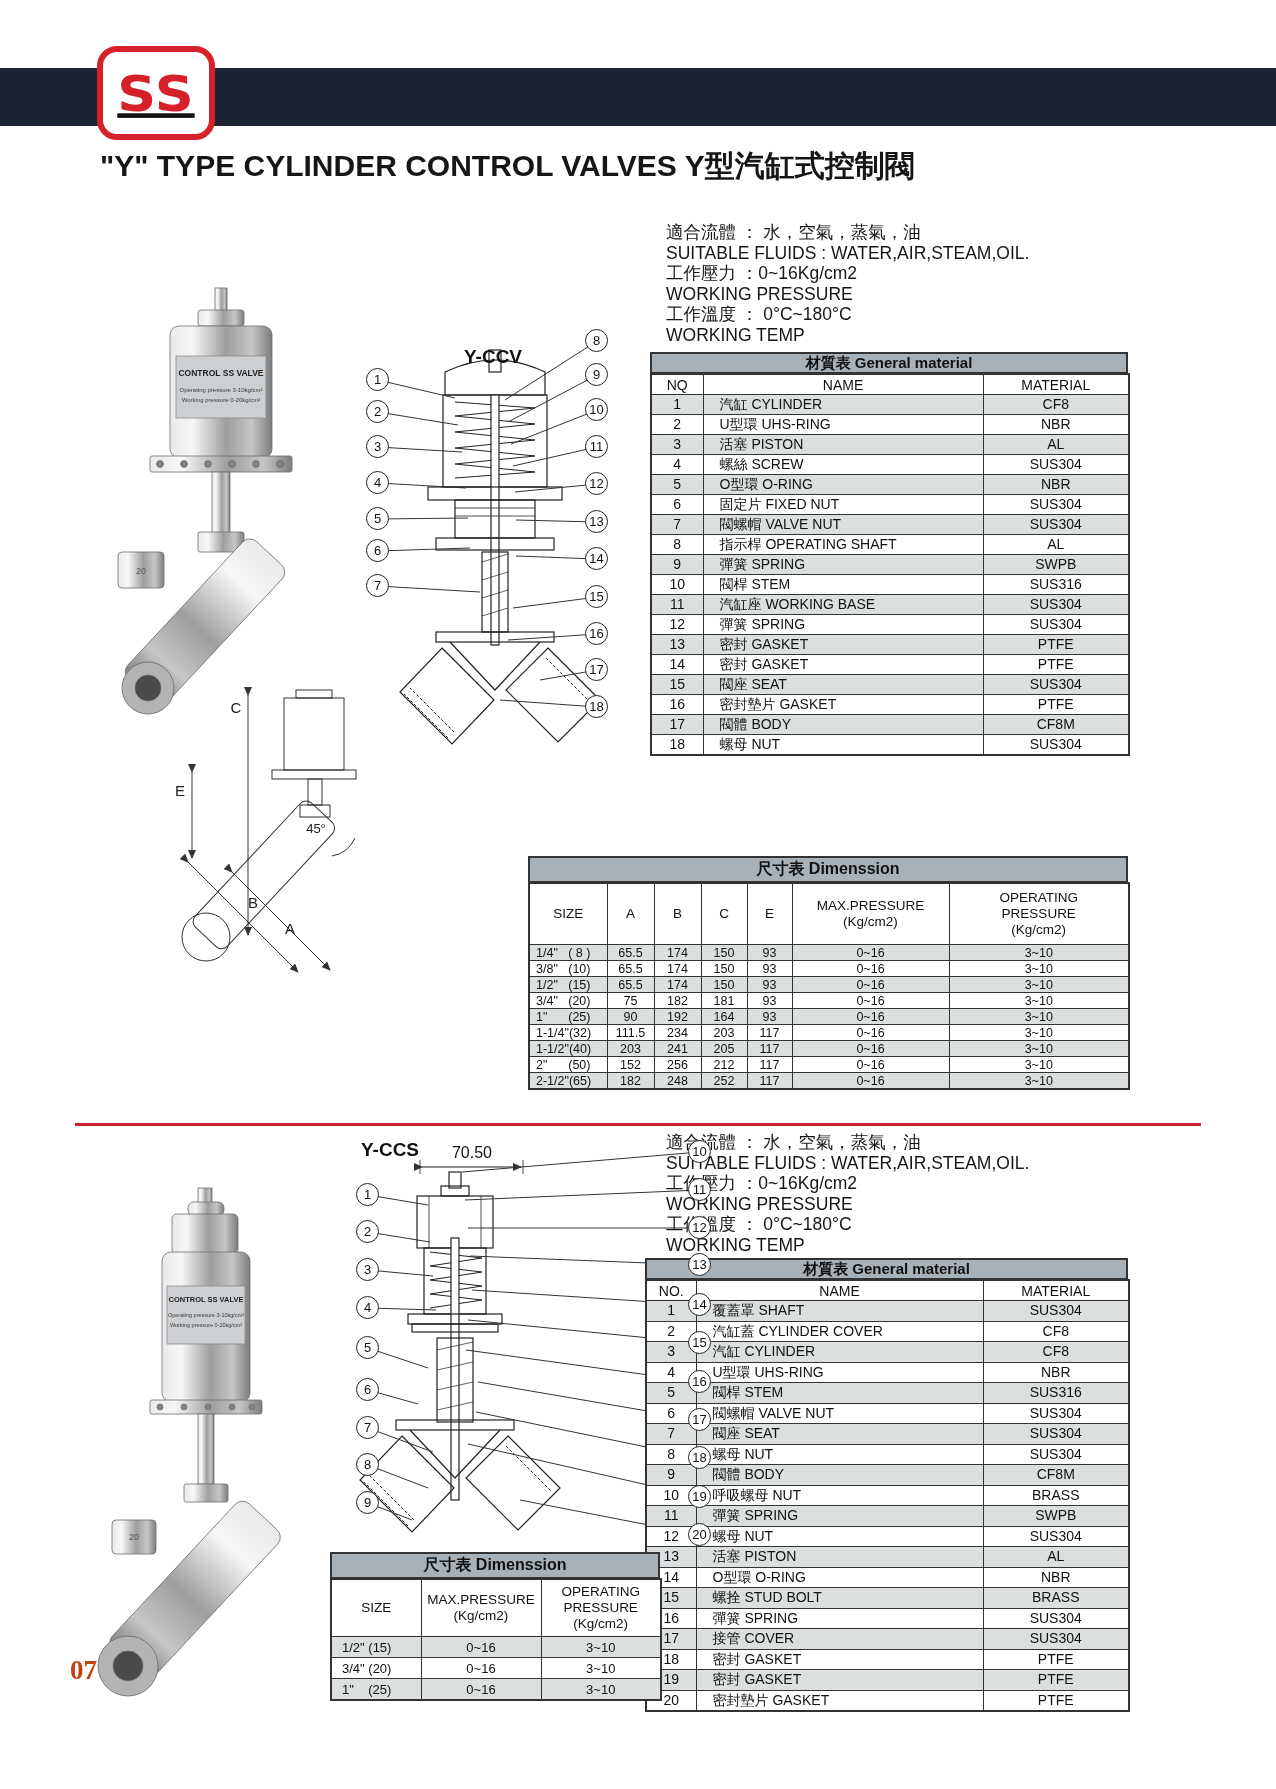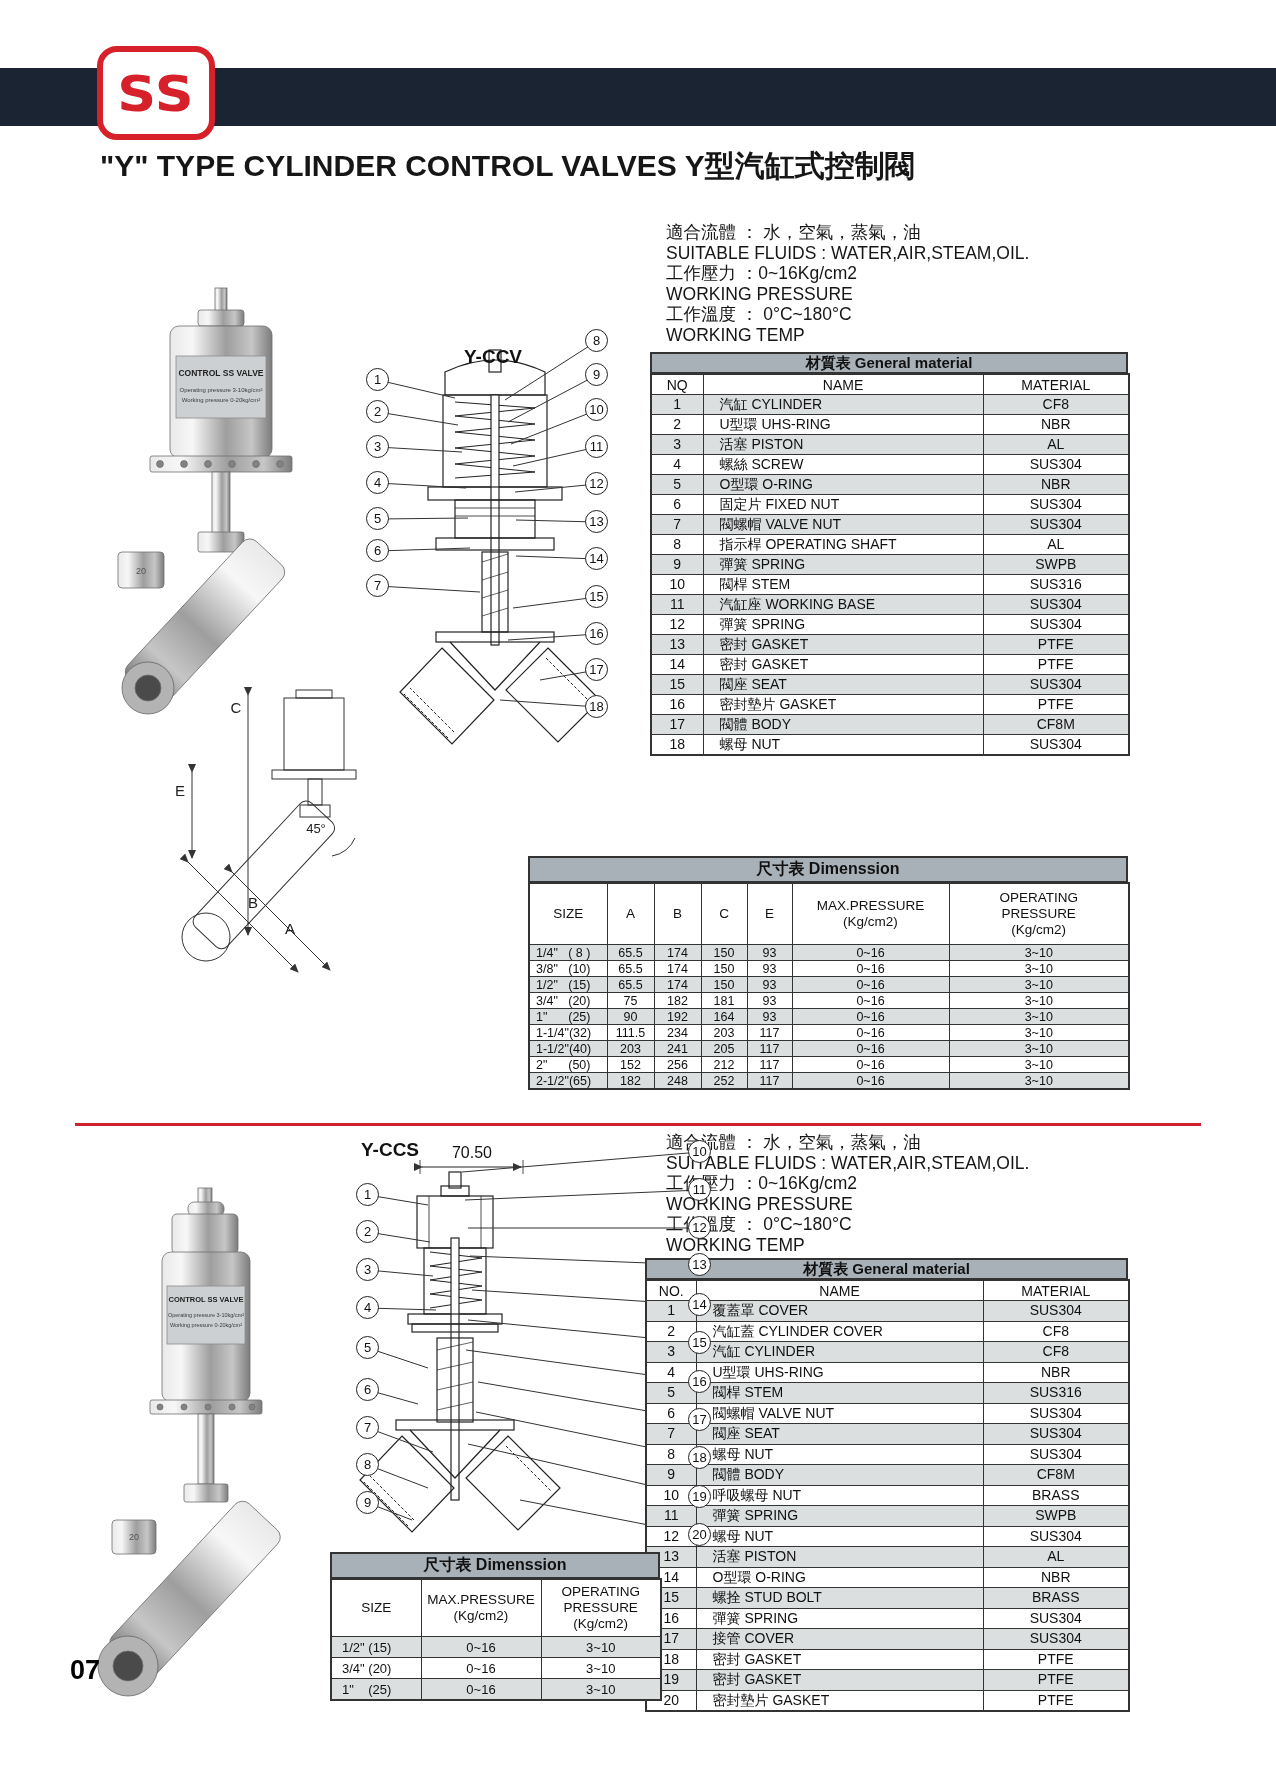--- a/index.html
+++ b/index.html
@@ -2,21 +2,21 @@
 <html><head>
 <meta charset="utf-8">
 <style>
   html,body{margin:0;padding:0;background:#e9e9e9;}
   .stage{position:relative;width:1276px;height:1789px;margin:0 auto;background:#fff;
          font-family:"Liberation Sans",sans-serif;color:#111;overflow:hidden;}
   .abs{position:absolute;}
   
   .navbar{left:0;top:68px;width:1276px;height:58px;background:#1b2433;}
   .logo{left:97px;top:46px;width:118px;height:94px;background:#fff;border:6px solid #d6202a;
-        border-radius:20px;box-sizing:border-box;display:flex;align-items:center;justify-content:center;}
+        border-radius:20px;box-sizing:border-box;display:flex;align-items:center;justify-content:center;text-decoration:underline;}
   .logo span{font-size:54px;font-weight:bold;color:#d6202a;letter-spacing:1px;
              font-family:"DejaVu Sans",sans-serif;transform:scaleY(.92);}
   .title{left:100px;top:146px;font-size:30px;font-weight:bold;white-space:nowrap;color:#161616;}
   
   .specs{width:460px;font-size:17.5px;line-height:20.5px;color:#161616;}
   .specs div{white-space:nowrap;margin-left:16px;}
   
   .band{background:#a8b1b8;border:2px solid #333;border-bottom:1px solid #333;text-align:center;
         font-weight:bold;box-sizing:border-box;display:flex;align-items:center;justify-content:center;}
   table{border-collapse:collapse;table-layout:fixed;background:#fff;border:2px solid #333;}
@@ -35,21 +35,21 @@
   .dim2 th{height:56px;font-size:13.5px;line-height:16px;}
   .dim2 td{height:20px;font-size:13px;}
   .dim td:first-child{text-align:left;padding-left:6px;white-space:pre;}
   .dim2 td:first-child{padding-left:10px;}
   
   .callouts{position:absolute;inset:0;pointer-events:none;}
   .callout{position:absolute;width:23px;height:23px;border:1.5px solid #222;border-radius:50%;
            background:#fff;display:flex;align-items:center;justify-content:center;
            font-size:13px;color:#111;box-sizing:border-box;}
   .divider{left:75px;top:1123px;width:1126px;height:3px;background:#cf2030;}
-  .pagenum{left:70px;top:1655px;font-size:27px;font-weight:bold;color:#000000;}
+  .pagenum{left:70px;top:1655px;font-size:27px;font-weight:bold;color:#c2410c;font-family:Liberation Serif, serif;}
   svg{position:absolute;left:0;top:0;pointer-events:none;}
 </style>
 </head>
 <body>
 
 <div class="stage">
 
   <svg id="artwork" width="1276" height="1789" viewBox="0 0 1276 1789">
     <defs>
       <linearGradient id="mg" x1="0" y1="0" x2="1" y2="0">
@@ -502,21 +502,21 @@
     <thead>
           <tr>
             <th>NO.</th>
             <th>NAME</th>
             <th>MATERIAL</th>
           </tr>
         </thead>
         <tbody>
           <tr>
             <td>1</td>
-            <td>覆蓋罩 COVER</td>
+            <td>覆蓋罩 SHAFT</td>
             <td>SUS304</td>
           </tr>
           <tr>
             <td>2</td>
             <td>汽缸蓋 CYLINDER COVER</td>
             <td>CF8</td>
           </tr>
           <tr>
             <td>3</td>
             <td>汽缸   CYLINDER</td>

